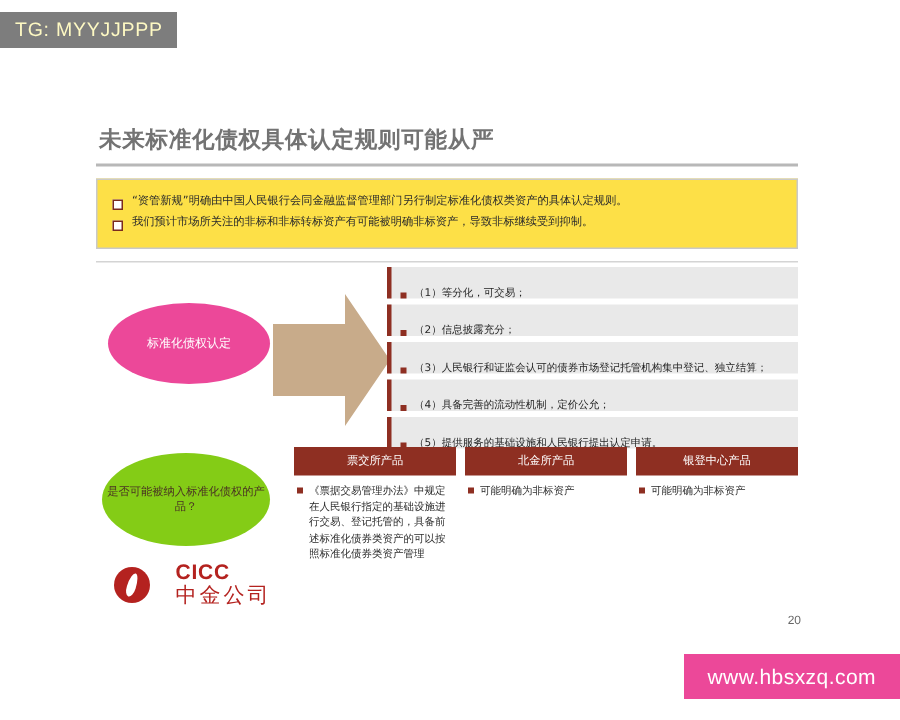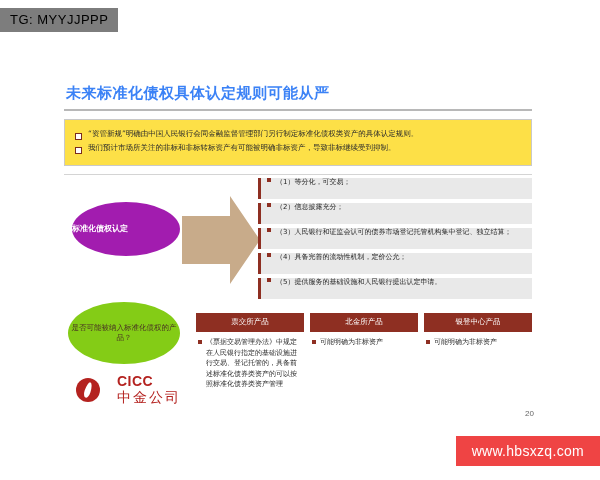--- a/index.html
+++ b/index.html
@@ -14,31 +14,31 @@
     font-family: "DejaVu Sans", "Liberation Sans", sans-serif;
     overflow: hidden;
   }
 
   
   .tg-badge {
     position: absolute;
     left: 0;
     top: 8px;
     background: #7d7d7d;
-    color: #000000;
+    color: #fef9c3;
     font-size: 13px;
     padding: 4px 10px 5px 10px;
     letter-spacing: .5px;
     font-family: "Liberation Sans", sans-serif;
   }
   .site-badge {
     position: absolute;
     right: 0;
     bottom: 14px;
-    background: #ef4444;
+    background: #ec4899;
     color: #ffffff;
     font-size: 14px;
     padding: 7px 16px;
     letter-spacing: .3px;
     font-family: "Liberation Sans", sans-serif;
   }
 
   
   .slide {
     position: absolute;
@@ -48,21 +48,21 @@
     height: 372px;
     background: #ffffff;
   }
 
   .title {
     position: absolute;
     left: 30px;
     top: 22px;
     font-size: 15px;
     font-weight: bold;
-    color: #3b82f6;
+    color: #737373;
     letter-spacing: .5px;
     font-family: "DejaVu Sans", sans-serif;
   }
   .title-rule {
     position: absolute;
     left: 28px;
     top: 47px;
     width: 468px;
     height: 2px;
     background: #b8b8b8;
@@ -110,26 +110,25 @@
   }
 
   
   .ellipse-red {
     position: absolute;
     left: 36px;
     top: 140px;
     width: 108px;
     height: 54px;
     border-radius: 50%;
-    background: #a21caf;
+    background: #ec4899;
     display: flex;
     align-items: center;
-    justify-content: flex-start;
+    justify-content: center;
     text-align: center;
-    font-weight: bold;
   }
   .ellipse-red span {
     color: #ffffff;
     font-size: 8px;
     line-height: 1.3;
     font-family: "DejaVu Sans", sans-serif;
   }
 
   
   .arrow {
@@ -142,21 +141,21 @@
 
   
   .steps {
     position: absolute;
     left: 222px;
     top: 116px;
     width: 274px;
   }
   .step {
     display: flex;
-    align-items: flex-start;
+    align-items: flex-end;
     background: #e9e9e9;
     border-left: 3px solid #8e2f22;
     height: 21px;
     margin-bottom: 4px;
     padding-left: 6px;
     box-sizing: border-box;
   }
   .step .sqs {
     width: 4px;
     height: 4px;
@@ -202,21 +201,20 @@
     gap: 6px;
   }
   .col { width: 108px; }
   .col-head {
     background: #8e2f22;
     color: #ffffff;
     font-size: 7.5px;
     text-align: center;
     padding: 4px 0 5px 0;
     font-family: "DejaVu Sans", sans-serif;
-    margin-top: 15px;
   }
   .col-body {
     font-size: 7px;
     line-height: 1.5;
     color: #2b2b2b;
     padding: 5px 3px 0 0;
     display: flex;
     align-items: flex-start;
     font-family: "DejaVu Sans", sans-serif;
   }

